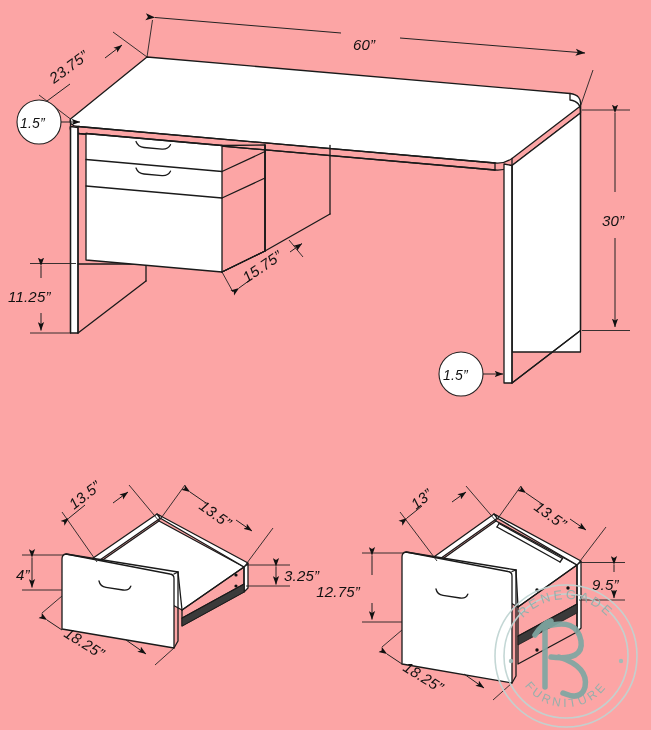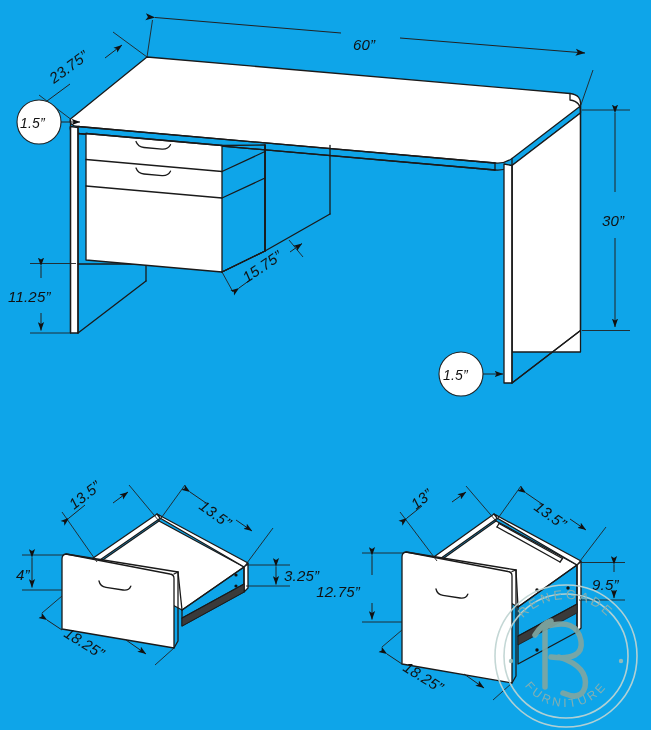--- a/index.html
+++ b/index.html
@@ -14,21 +14,21 @@
     position: relative;
     overflow: hidden;
     font-family: "Liberation Sans", sans-serif;
     color: #111111;
   }
   #sheet {
     position: absolute;
     left: 0; top: 0;
     width: 651px;
     height: 730px;
-    background: #0ea5e9;
+    background: #fca5a5;
   }
   svg.draw {
     position: absolute;
     left: 0; top: 0;
     width: 651px;
     height: 730px;
     display: block;
   }
   
   .obj      { fill: #ffffff; stroke: #1a1a1a; stroke-width: 1.3; stroke-linejoin: round; stroke-linecap: round; }

